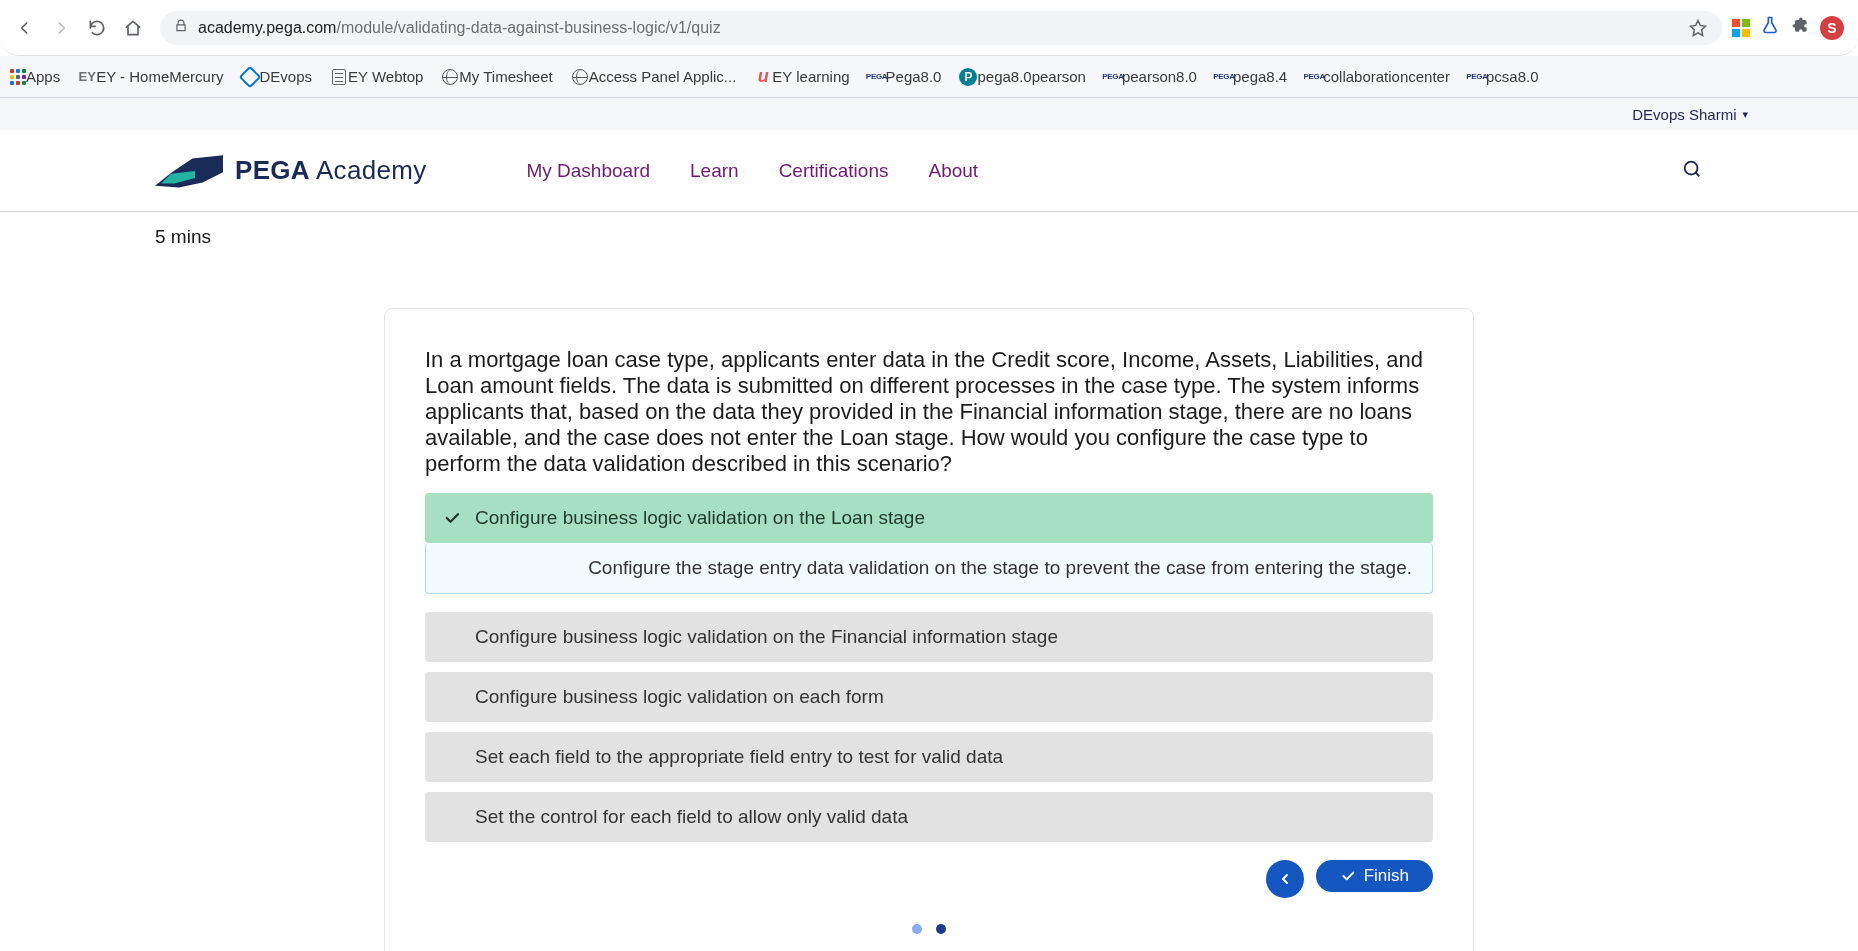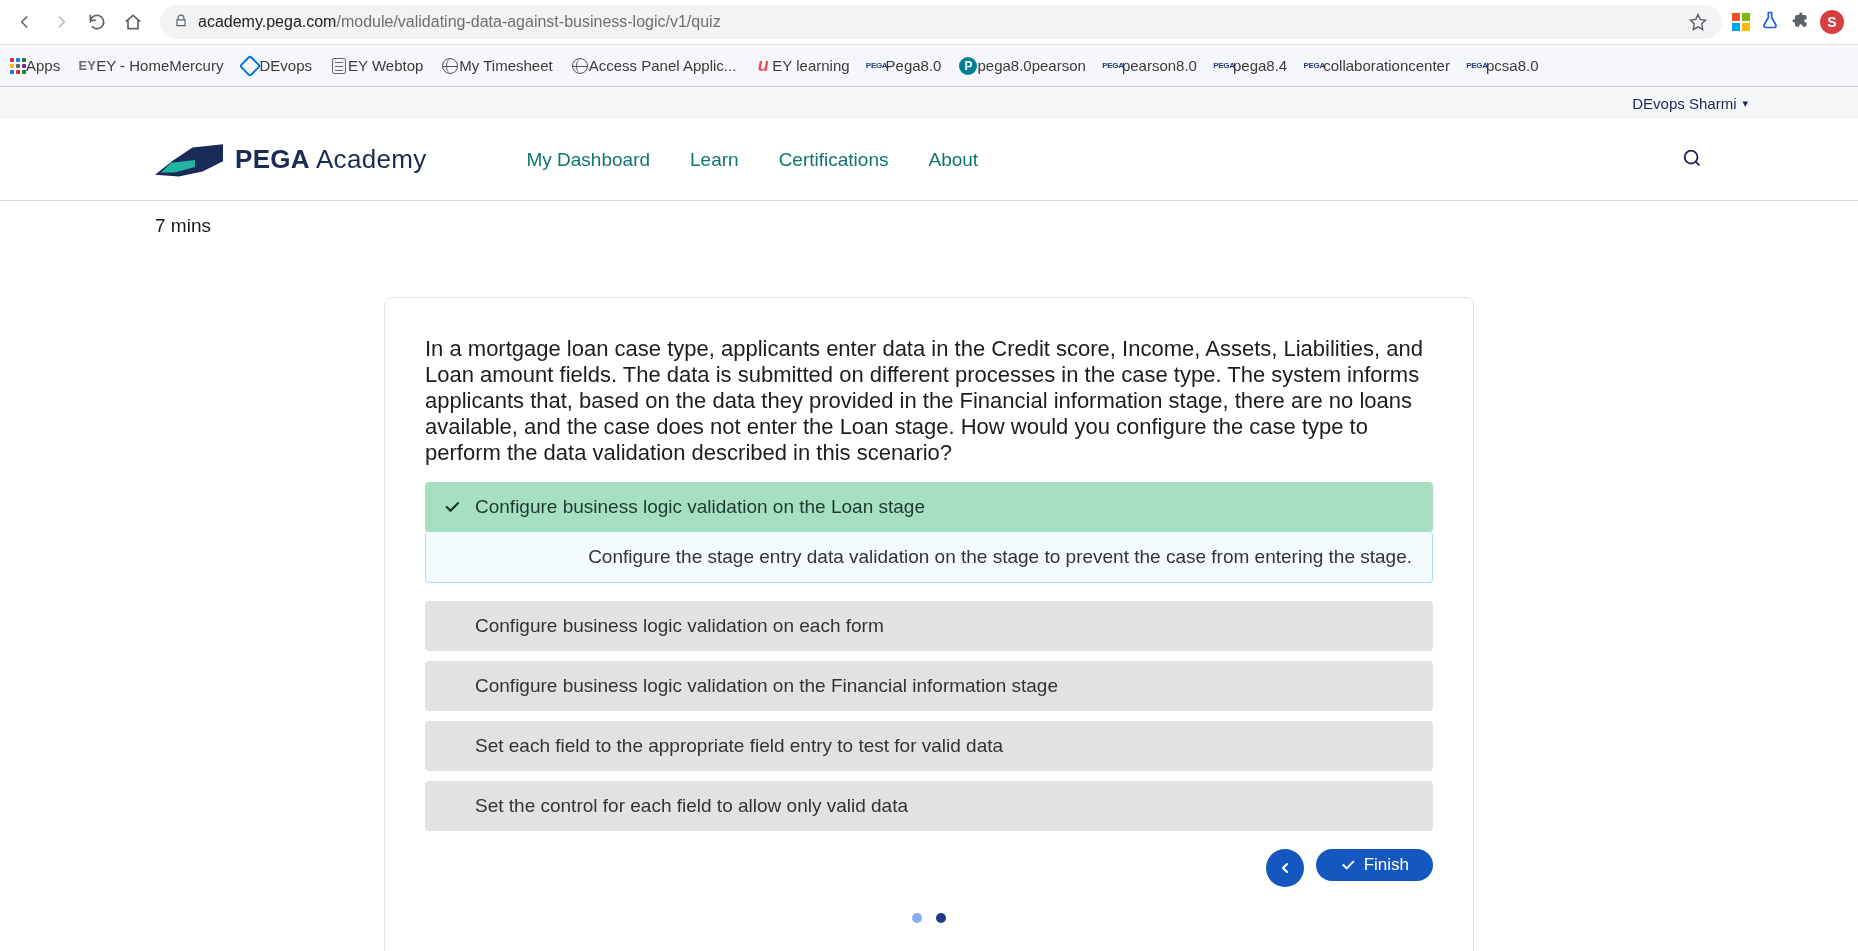--- a/index.html
+++ b/index.html
@@ -1,26 +1,27 @@
 <!DOCTYPE html>
 <html><head>
 <meta charset="utf-8">
 <style>
   * { margin:0; padding:0; box-sizing:border-box; font-family: Arial, Helvetica, sans-serif; }
   body { width:1858px; background:#fff; color:#333; }
 
   
   .chrome-toolbar {
-    height:45px;
+    height:56px;
     display:flex;
     align-items:center;
     padding:0 8px;
     gap:2px;
     border-bottom:1px solid #e0e0e0;
     background:#fff;
+    border-radius:19px;
   }
   .nav-icon-btn {
     width:34px; height:34px;
     display:flex; align-items:center; justify-content:center;
     border-radius:50%;
     font-size:18px; color:#5f6368;
     cursor:pointer;
   }
   .nav-icon-btn.disabled { color:#bdbdbd; }
   .address-bar {
@@ -128,21 +129,21 @@
       linear-gradient(#1a2b57,#1a2b57);
     clip-path: polygon(0% 95%, 25% 55%, 55% 15%, 100% 5%, 100% 55%, 70% 85%, 35% 100%);
   }
   .pega-swoosh::after{
     content:""; position:absolute; left:6px; bottom:4px; width:34px; height:14px;
     background:#22b3a2;
     clip-path: polygon(0% 100%, 30% 30%, 100% 10%, 100% 60%, 40% 100%);
   }
   .pega-logo-text { font-size:26px; color:#1a2b57; letter-spacing:0.3px;}
   .pega-logo-text b { font-weight:800; }
-  .nav-item { font-size:19px; color:#0f766e; cursor:pointer; }
+  .nav-item { font-size:19px; color:#701a75; cursor:pointer; }
   .header-right { margin-left:auto; }
   .search-icon svg { width:22px; height:22px; stroke:#1f2555; fill:none; stroke-width:2;}
 
   
   .page-body { }
   .timer-row { padding:14px 0 0 155px; font-size:19px; color:#1a1a1a;}
   .quiz-card {
     width:1090px;
     margin:60px auto 0;
     border:1px solid #e4e4e4;
@@ -368,42 +369,42 @@
     <span class="search-icon">
       <svg viewBox="0 0 24 24">
           <circle cx="11" cy="11" r="7"></circle>
           <path d="M20 20l-4-4"></path>
         </svg>
     </span>
   </div>
 </div>
 
 <div class="page-body">
-  <div class="timer-row">7 mins</div>
+  <div class="timer-row">5 mins</div>
 
   <div class="quiz-card">
     <div class="question-text">In a mortgage loan case type, applicants enter data in the Credit score, Income, Assets, Liabilities, and Loan amount fields. The data is submitted on different processes in the case type. The system informs applicants that, based on the data they provided in the Financial information stage, there are no loans available, and the case does not enter the Loan stage. How would you configure the case type to perform the data validation described in this scenario?</div>
 
     <div class="answer correct">
       <span class="check">
         <svg viewBox="0 0 24 24" width="18" height="18">
             <path d="M5 12l5 5L20 7" fill="none" stroke="#1e3a2d" stroke-width="3" stroke-linecap="round" stroke-linejoin="round"></path>
           </svg>
       </span>
       <span>Configure business logic validation on the Loan stage</span>
     </div>
     <div class="answer feedback">
       <span>Configure the stage entry data validation on the stage to prevent the case from entering the stage.</span>
     </div>
 
     <div class="answer option">
+      <span>Configure business logic validation on the Financial information stage</span>
+    </div>
+    <div class="answer option">
       <span>Configure business logic validation on each form</span>
-    </div>
-    <div class="answer option">
-      <span>Configure business logic validation on the Financial information stage</span>
     </div>
     <div class="answer option">
       <span>Set each field to the appropriate field entry to test for valid data</span>
     </div>
     <div class="answer option">
       <span>Set the control for each field to allow only valid data</span>
     </div>
 
     <div class="footer-row">
 

